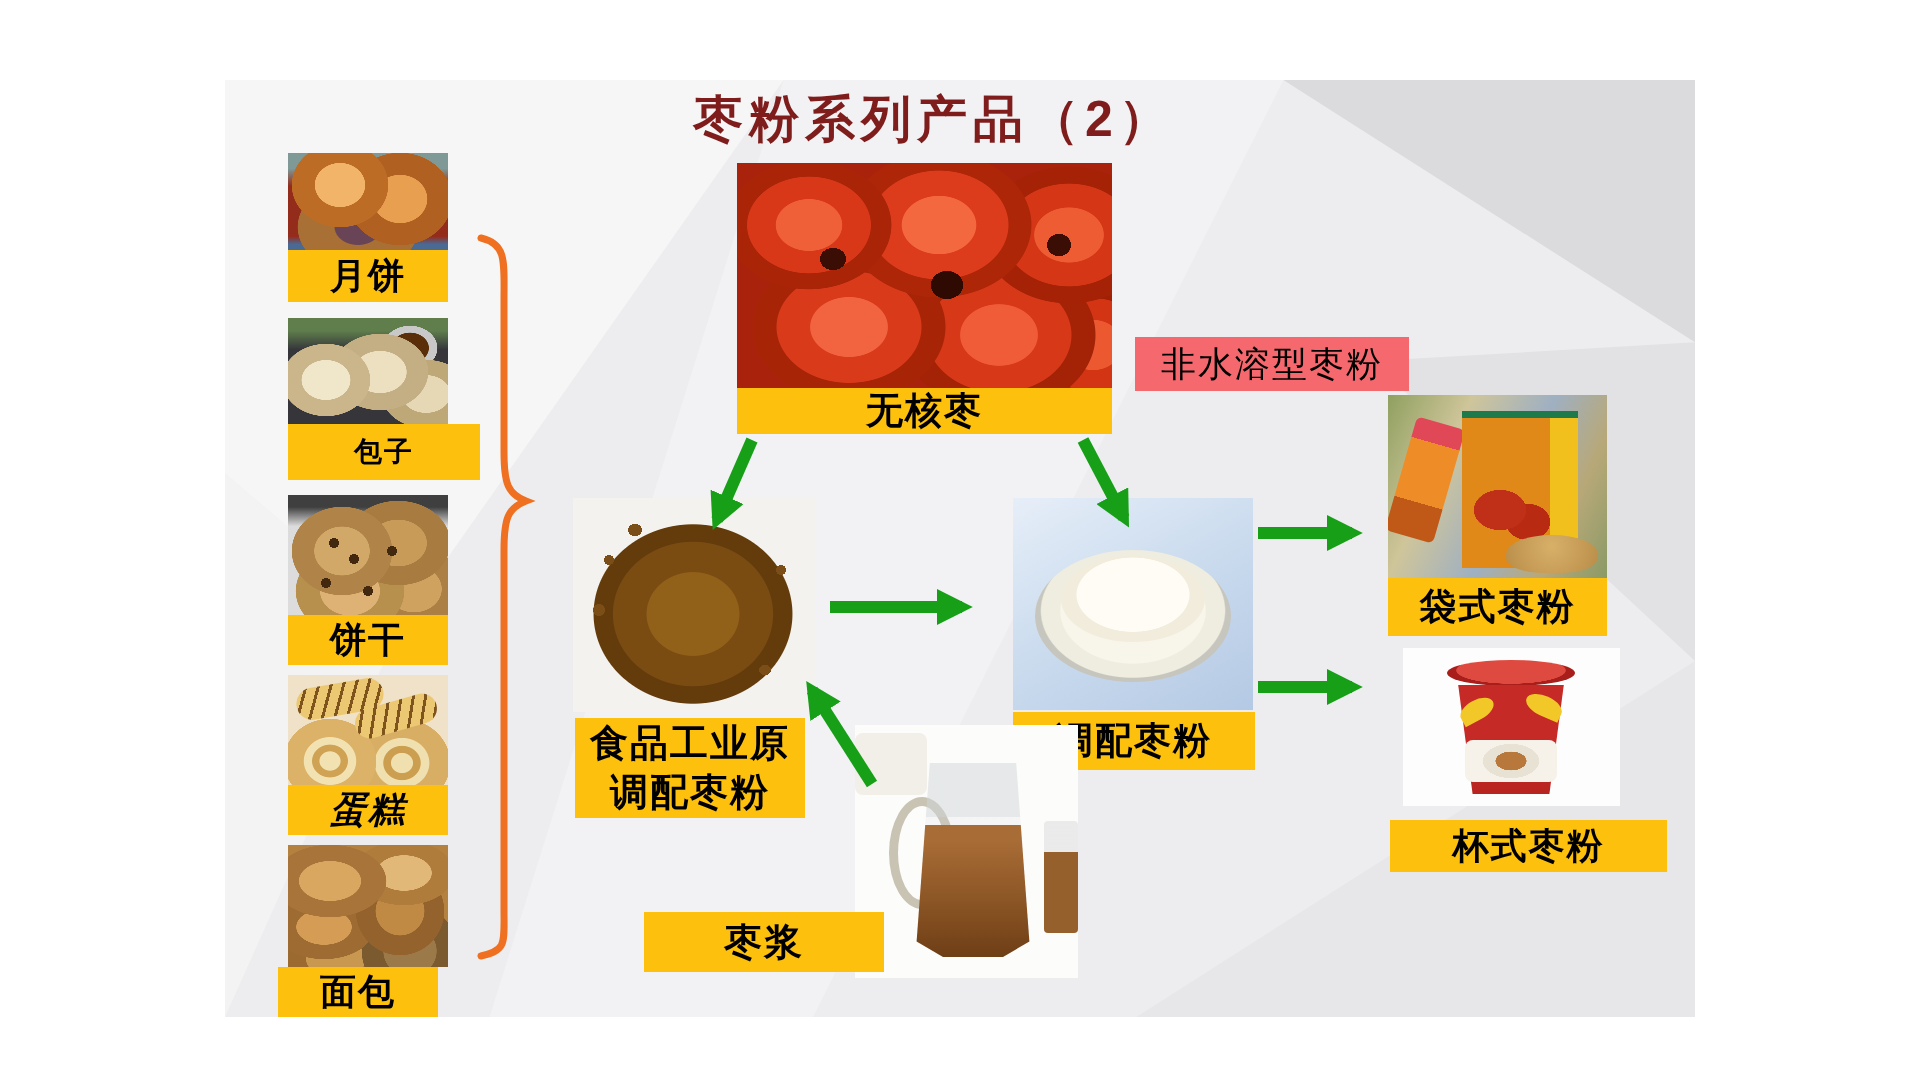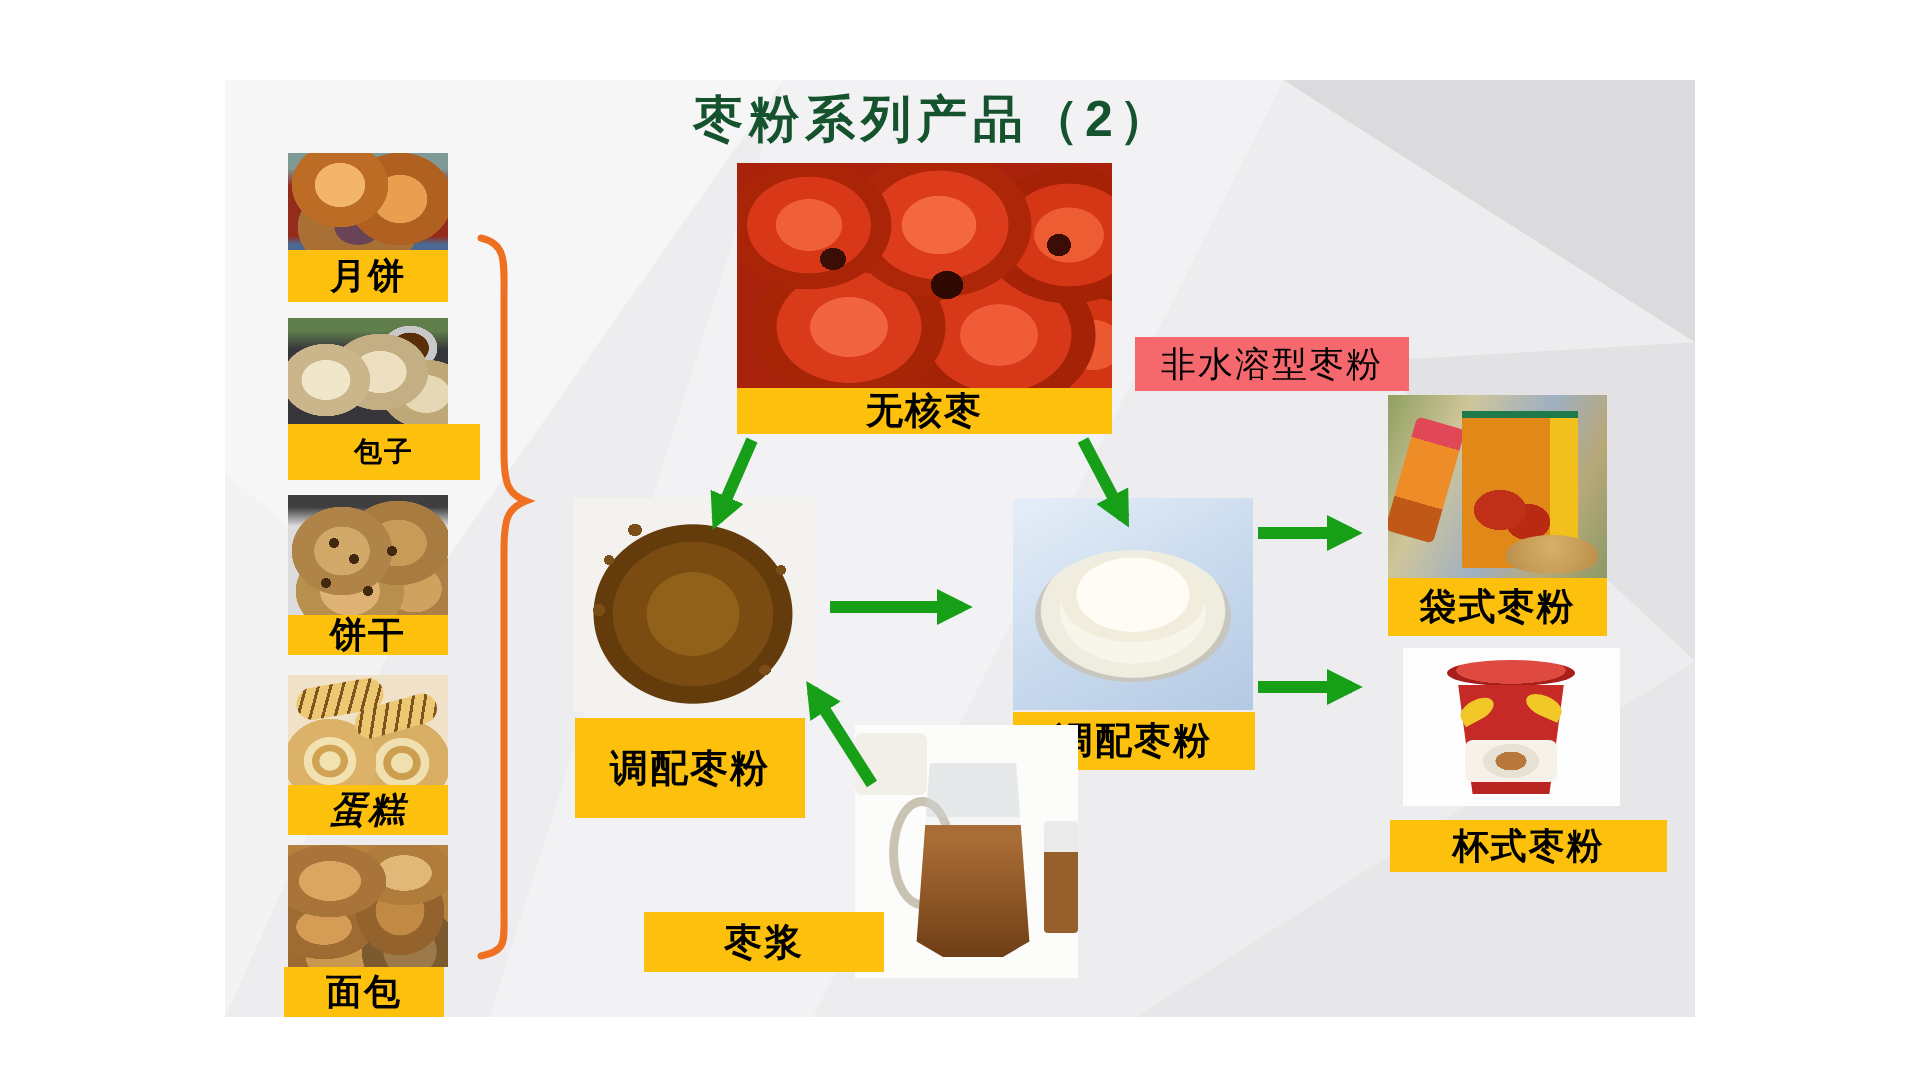--- a/index.html
+++ b/index.html
@@ -12,21 +12,21 @@
   .slide{left:225px;top:80px;width:1470px;height:937px;background:#ededef;overflow:hidden;}
   .facet{position:absolute;inset:0;}
   .f1{clip-path:polygon(0% 0%,38% 0%,12% 58%,0% 42%);background:#f6f6f7;}
   .f2{clip-path:polygon(38% 0%,72% 0%,40% 100%,18% 100%);background:#f2f2f4;}
   .f3{clip-path:polygon(72% 0%,100% 0%,100% 28%);background:#dbdbdd;}
   .f4{clip-path:polygon(100% 28%,100% 62%,78% 30%);background:#e2e2e4;}
   .f5{clip-path:polygon(100% 62%,100% 100%,62% 100%);background:#e7e7e9;}
   .f6{clip-path:polygon(0% 42%,12% 58%,0% 100%);background:#f3f3f4;}
 
   .title{
-    left:693px;top:86px;font-size:50px;font-weight:bold;color:#14532d;
+    left:693px;top:86px;font-size:50px;font-weight:bold;color:#7f1d1d;
     letter-spacing:6px;white-space:nowrap;
   }
   
   .ylabel{
     background:#fdc10d;color:#000;font-weight:bold;letter-spacing:2px;
     display:flex;align-items:center;justify-content:center;text-align:center;
   }
   .pinktag{
     background:#f5696e;color:#000;font-weight:normal;letter-spacing:2px;
     display:flex;align-items:center;justify-content:center;
@@ -142,38 +142,39 @@
 
 <div class="abs title">枣粉系列产品（2）</div>
 
 <div class="abs photo ph-mooncake" style="left:288px;top:153px;width:160px;height:97px;"></div>
 <div class="abs ylabel" style="left:288px;top:250px;width:160px;height:52px;font-size:36px;">月饼</div>
 
 <div class="abs photo ph-baozi" style="left:288px;top:318px;width:160px;height:106px;"></div>
 <div class="abs ylabel" style="left:288px;top:424px;width:192px;height:56px;font-size:28px;">包子</div>
 
 <div class="abs photo ph-cookie" style="left:288px;top:495px;width:160px;height:120px;"></div>
-<div class="abs ylabel" style="left:288px;top:615px;width:160px;height:40px;font-size:36px;">饼干</div>
+<div class="abs ylabel" style="left:288px;top:615px;width:160px;height:50px;font-size:36px;">饼干</div>
 
 <div class="abs photo ph-cake" style="left:288px;top:675px;width:160px;height:110px;">
   <div class="cake-roll r1"></div>
   <div class="cake-roll r2"></div>
 </div>
 <div class="abs ylabel" style="left:288px;top:785px;width:160px;height:50px;font-size:36px;font-style:italic;">蛋糕</div>
 
 <div class="abs photo ph-bread" style="left:288px;top:845px;width:160px;height:122px;"></div>
-<div class="abs ylabel" style="left:284px;top:967px;width:160px;height:50px;font-size:36px;">面包</div>
+<div class="abs ylabel" style="left:278px;top:967px;width:160px;height:50px;font-size:36px;">面包</div>
 
 <div class="abs photo ph-dates" style="left:737px;top:163px;width:375px;height:225px;"></div>
 <div class="abs ylabel" style="left:737px;top:388px;width:375px;height:46px;font-size:37px;">无核枣</div>
 
 <div class="abs pinktag" style="left:1135px;top:337px;width:274px;height:54px;font-size:35px;">非水溶型枣粉</div>
 
 <div class="abs photo ph-powder" style="left:573px;top:498px;width:242px;height:214px;"></div>
 <div class="abs ylabel" style="left:575px;top:718px;width:230px;height:100px;font-size:38px;line-height:49px;flex-direction:column;">
+  <span>食品工业原</span>
   <span>调配枣粉</span>
 </div>
 
 <div class="abs photo ph-dish" style="left:1013px;top:498px;width:240px;height:212px;">
   <div class="dish-plate"></div>
   <div class="dish-mound"></div>
 </div>
 <div class="abs ylabel" style="left:1013px;top:712px;width:242px;height:58px;font-size:37px;">调配枣粉</div>
 
 <div class="abs photo ph-pitcher" style="left:855px;top:725px;width:223px;height:253px;">

